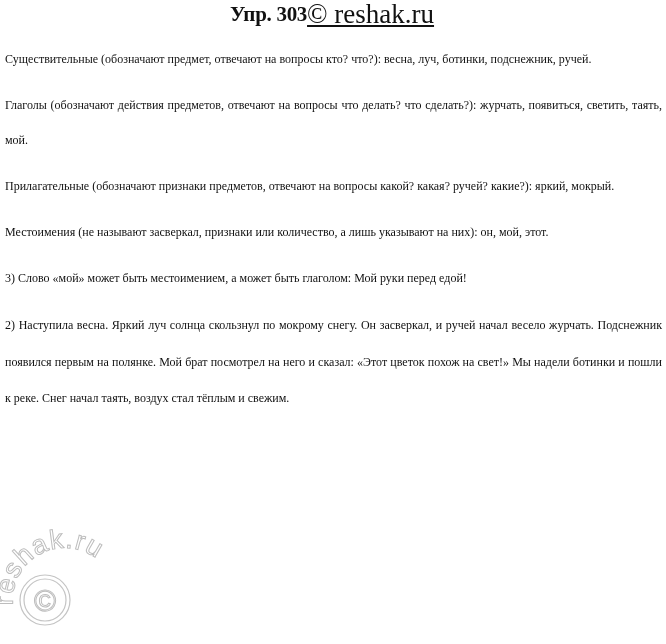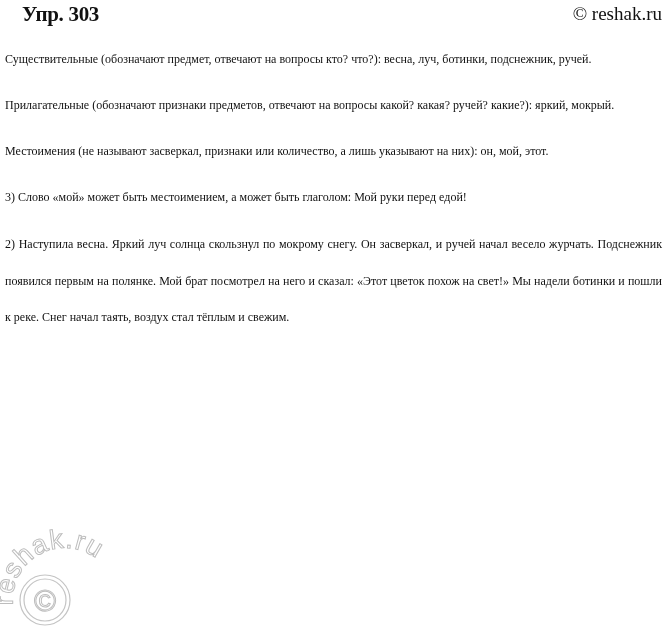--- a/index.html
+++ b/index.html
@@ -10,37 +10,38 @@
   body {
     width: 666px;
     height: 644px;
     position: relative;
     overflow: hidden;
     font-family: "Liberation Serif", "DejaVu Serif", serif;
     color: #111111;
   }
   .header {
     position: absolute;
-    left: 22px;
+    left: 2px;
     right: 4px;
     top: 0;
     height: 30px;
     display: flex;
-    justify-content: space-between;
+    justify-content: center;
     align-items: flex-start;
   }
   .header-title {
     font-weight: bold;
     font-size: 21px;
     line-height: 28px;
     letter-spacing: -0.3px;
   }
   .header-copy {
-    font-size: 19px;
+    font-size: 27px;
     line-height: 28px;
+    text-decoration: underline;
   }
   .content {
     position: absolute;
     left: 5px;
     right: 4px;
     top: 42px;
   }
   .para {
     margin: 0 0 11px 0;
     font-size: 12px;
@@ -61,20 +62,21 @@
 </head>
 <body>
 
 <div class="header">
   <span class="header-title">Упр. 303</span>
   <span class="header-copy">© reshak.ru</span>
 </div>
 
 <div class="content">
   <p class="para">Существительные (обозначают предмет, отвечают на вопросы кто? что?): весна, луч, ботинки, подснежник, ручей.</p>
+  <p class="para">Глаголы (обозначают действия предметов, отвечают на вопросы что делать? что сделать?): журчать, появиться, светить, таять, мой.</p>
   <p class="para">Прилагательные (обозначают признаки предметов, отвечают на вопросы какой? какая? ручей? какие?): яркий, мокрый.</p>
   <p class="para">Местоимения (не называют засверкал, признаки или количество, а лишь указывают на них): он, мой, этот.</p>
   <p class="para">3) Слово «мой» может быть местоимением, а может быть глаголом: Мой руки перед едой!</p>
   <p class="para p2">2) Наступила весна. Яркий луч солнца скользнул по мокрому снегу. Он засверкал, и ручей начал весело журчать. Подснежник появился первым на полянке. Мой брат посмотрел на него и сказал: «Этот цветок похож на свет!» Мы надели ботинки и пошли к реке. Снег начал таять, воздух стал тёплым и свежим.</p>
 </div>
 
 <svg class="watermark" viewBox="0 0 150 150" xmlns="http://www.w3.org/2000/svg">
   <defs>
     <path id="wm-arc" d="M 35 95 A 52 52 0 1 1 118 120" fill="none"></path>
   </defs>

